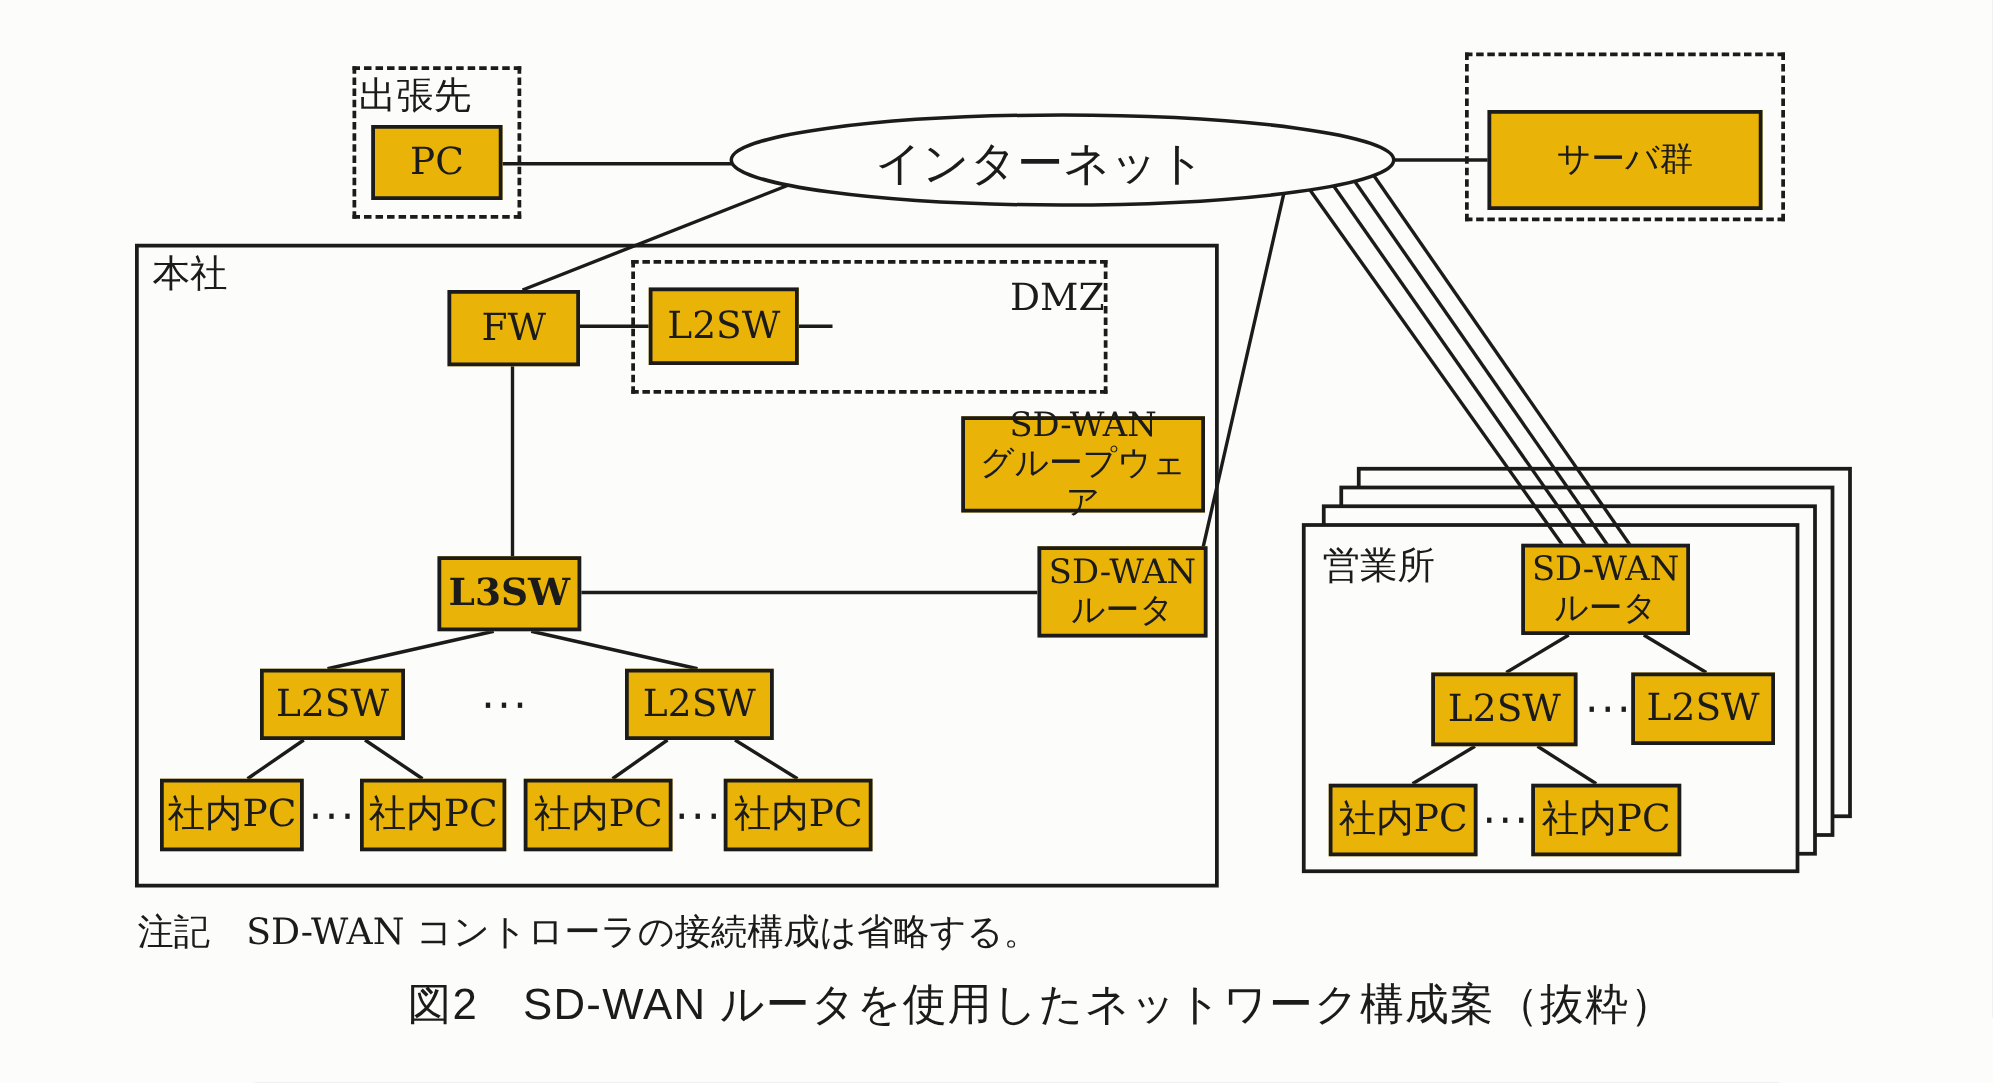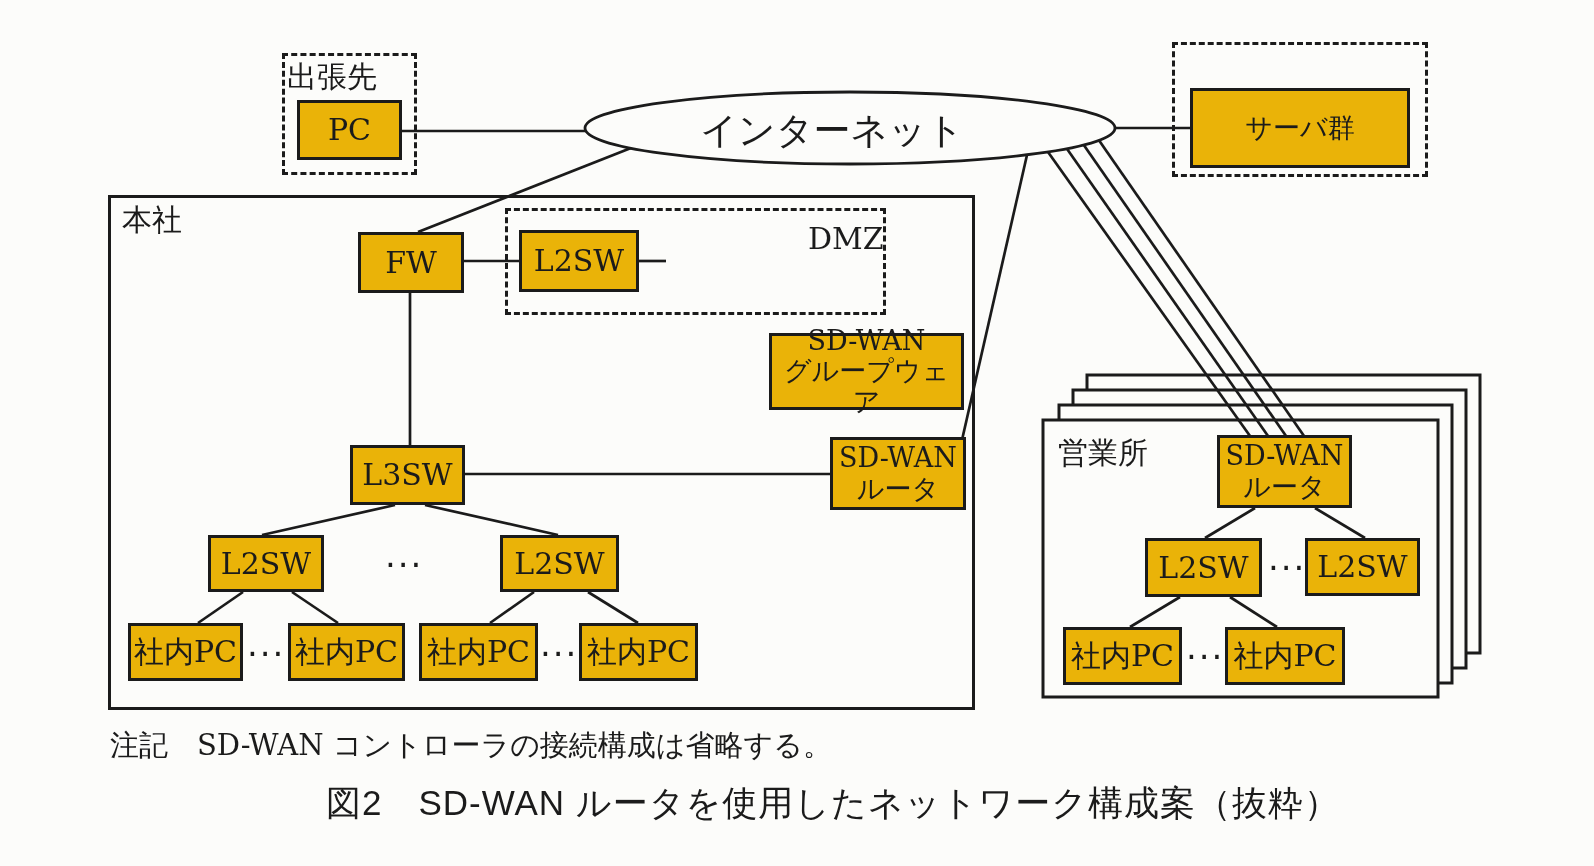--- a/index.html
+++ b/index.html
@@ -108,21 +108,21 @@
 
   <div class="frame dashed" style="left:505px;top:208px;width:381px;height:107px;"></div>
   <div class="lbl" style="left:808px;top:224px;">DMZ</div>
   <div class="node" style="left:519px;top:230px;width:120px;height:62px;">L2SW</div>
 
   <div class="node small2" style="left:769px;top:333px;width:195px;height:77px;">
     <span class="ln">SD-WAN</span>
     <span class="ln">グループウェア</span>
   </div>
 
-  <div class="node" style="left:350px;top:445px;width:115px;height:60px;">L3SW</div>
+  <div class="node" style="left:350px;top:445px;width:115px;height:60px;font-weight:bold;">L3SW</div>
 
   <div class="node small2" style="left:830px;top:437px;width:136px;height:73px;">
     <span class="ln">SD-WAN</span>
     <span class="ln">ルータ</span>
   </div>
 
   <div class="node" style="left:208px;top:535px;width:116px;height:57px;">L2SW</div>
   <div class="dots" style="left:385px;top:548px;">···</div>
   <div class="node" style="left:500px;top:535px;width:119px;height:57px;">L2SW</div>
 

